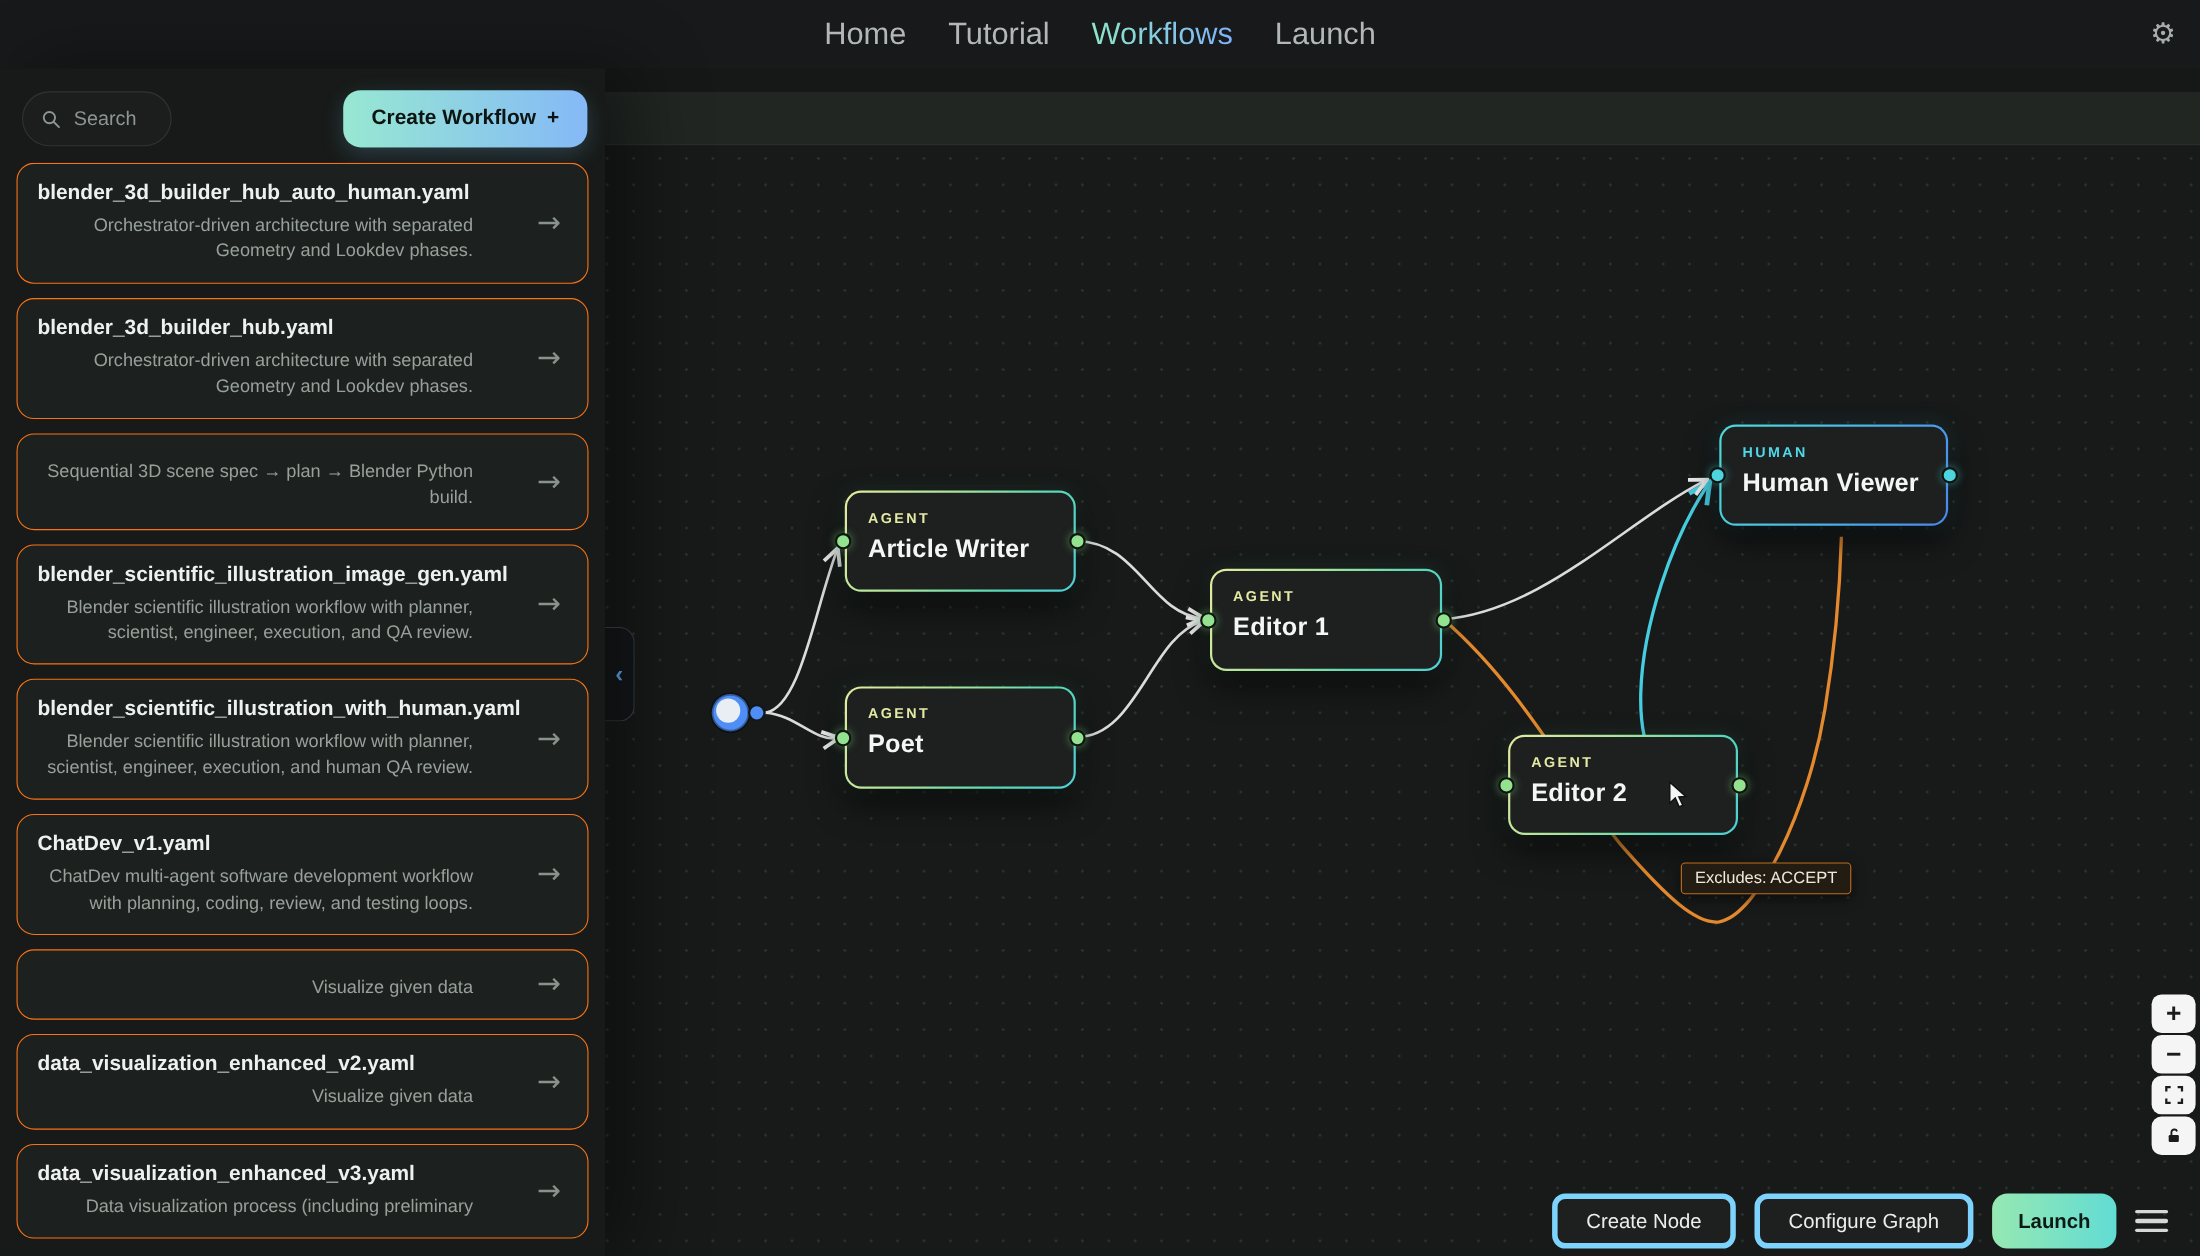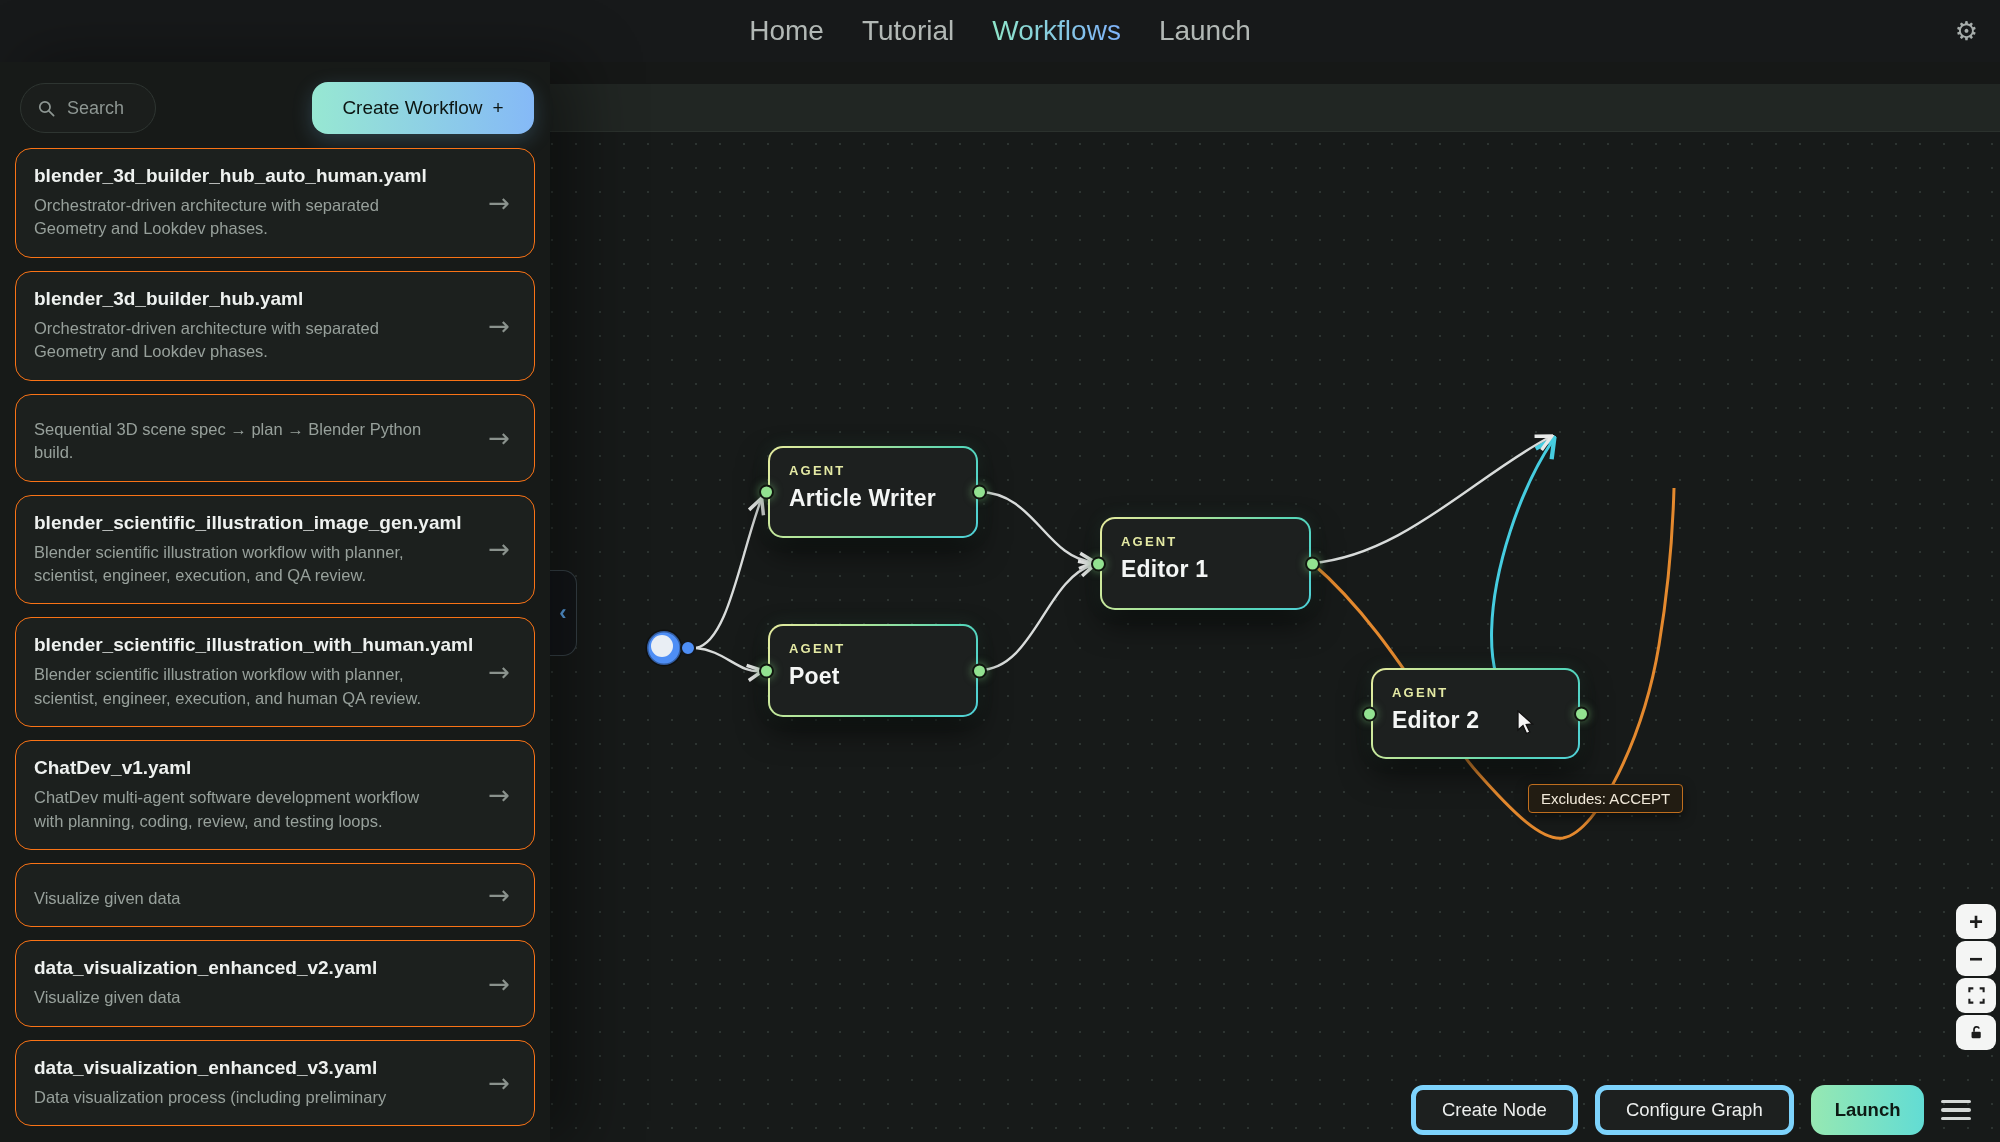--- a/index.html
+++ b/index.html
@@ -55,28 +55,28 @@
   .sidebar-header { display:flex; justify-content:space-between; align-items:center;
     margin-top:20px; padding:0 16px 0 20px; }
   .search-pill { display:flex; align-items:center; gap:11px; width:136px; height:50px;
     border:1px solid #2e3531; border-radius:25px; background:rgba(255,255,255,.02);
     padding:0 16px; color:#8d9692; }
   .search-pill input { border:none; outline:none; background:transparent; width:70px;
     font-size:18px; color:#fde047; font-family:inherit; }
   .search-pill input::placeholder { color:#8d9692; }
   .create-btn { width:222px; height:52px; border:none; border-radius:16px; cursor:pointer;
     background:linear-gradient(90deg,#97e8d2,#85b9f7); color:#0c1512; font-size:19px;
-    font-weight:normal; font-family:inherit; display:flex; align-items:center; justify-content:center;
+    font-weight:bold; font-family:inherit; display:flex; align-items:center; justify-content:center;
     gap:10px; box-shadow:0 6px 20px rgba(120,190,240,.22); }
   .wf-list { margin-top:14px; padding:0 15px; display:flex; flex-direction:column; gap:13px;
     overflow:hidden; flex:1; }
   .wf-item { position:relative; background:#1c201e; border:1px solid #f97316; border-radius:16px;
     padding:16px 18px; cursor:pointer; flex:none; }
   .wf-file { font-size:19px; font-weight:600; color:#eef1ef; }
-  .wf-desc { font-size:16.5px; color:#97a09b; line-height:1.42; margin-top:7px; padding-right:86px; }
+  .wf-desc { font-size:16.5px; color:#97a09b; line-height:1.42; margin-top:7px; padding-right:86px;text-align:right; }
   .wf-arrow { position:absolute; right:24px; top:50%; transform:translateY(-50%);
     font-size:26px; color:#8a928d; font-family:"DejaVu Sans",sans-serif; }
 
   .collapse-tab { position:absolute; left:550px; top:570px; width:27px; height:86px; z-index:6;
     background:#14171a; border:1px solid #39444a; border-left:none; border-radius:0 14px 14px 0;
     display:flex; align-items:center; justify-content:center; cursor:pointer; }
   .collapse-tab span { color:#5ea8ee; font-size:22px; font-weight:bold; line-height:1; }
 
   
   .zoom-stack { position:absolute; left:1956px; top:904px; z-index:8; display:flex;
@@ -152,20 +152,28 @@
 
   <div class="node" style="left:1100px; top:517px; width:211px; height:93px;">
     <div class="node-inner">
       <div class="node-type">AGENT</div>
       <div class="node-title">Editor 1</div>
     </div>
     <span class="port port-in"></span>
     <span class="port port-out"></span>
   </div>
 
+  <div class="node human" style="left:1563px; top:386px; width:208px; height:92px;">
+    <div class="node-inner">
+      <div class="node-type">HUMAN</div>
+      <div class="node-title">Human Viewer</div>
+    </div>
+    <span class="port port-in"></span>
+    <span class="port port-out"></span>
+  </div>
 
   <div class="node" style="left:1371px; top:668px; width:209px; height:91px;">
     <div class="node-inner">
       <div class="node-type">AGENT</div>
       <div class="node-title">Editor 2</div>
     </div>
     <span class="port port-in"></span>
     <span class="port port-out"></span>
   </div>
 

